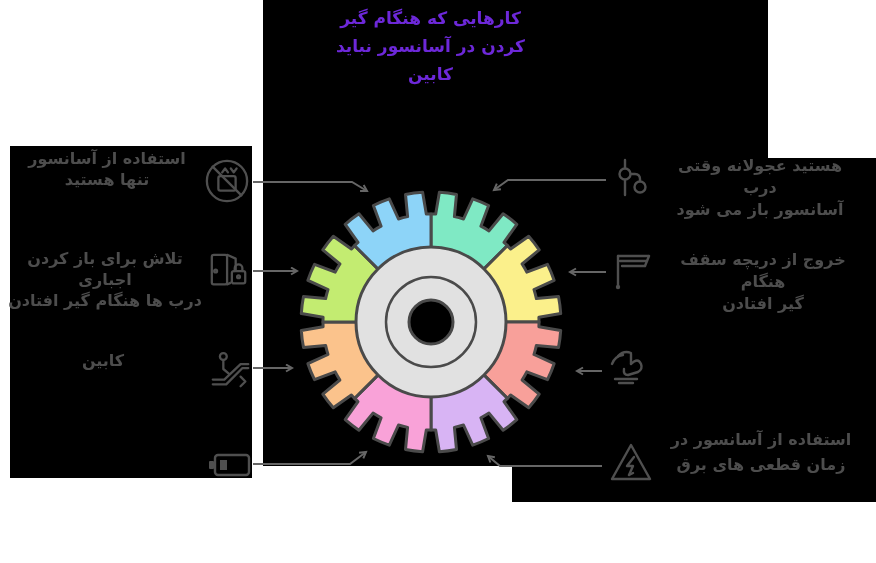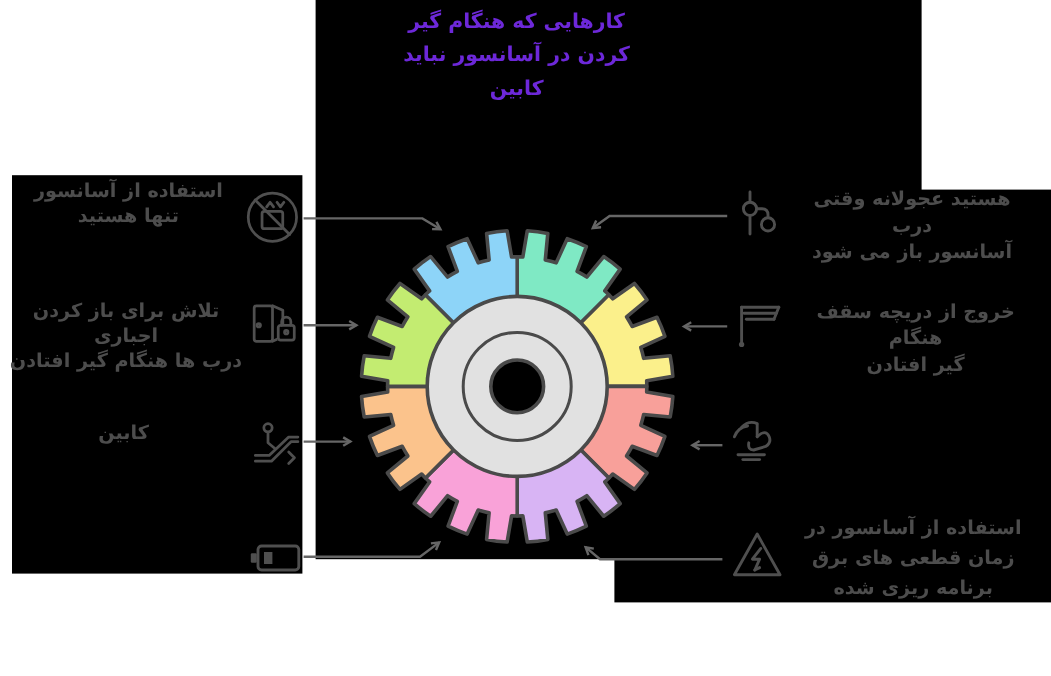--- a/index.html
+++ b/index.html
@@ -79,21 +79,20 @@
     <span>هستید عجولانه وقتی درب</span>
     <span>آسانسور باز می شود</span>
   </div>
   <div class="txt r2">
     <span>خروج از دریچه سقف هنگام</span>
     <span>گیر افتادن</span>
   </div>
   <div class="txt r4">
     <span>استفاده از آسانسور در</span>
     <span>زمان قطعی های برق</span>
-    <span>برنامه ریزی شده</span>
   </div>
 
   <div class="ic" style="left:204px;top:158px;">
     <svg width="46" height="46" viewBox="-24 -24 48 48">
       <circle cx="0" cy="0" r="21"></circle>
       <path d="M -5,-9 L -2,-13 L 1,-9"></path>
       <path d="M 4,-13 L 7,-9 L 10,-13"></path>
       <rect x="-9" y="-5" width="18" height="15" rx="2"></rect>
       <line x1="-15" y1="-15" x2="15" y2="15"></line>
     </svg>

